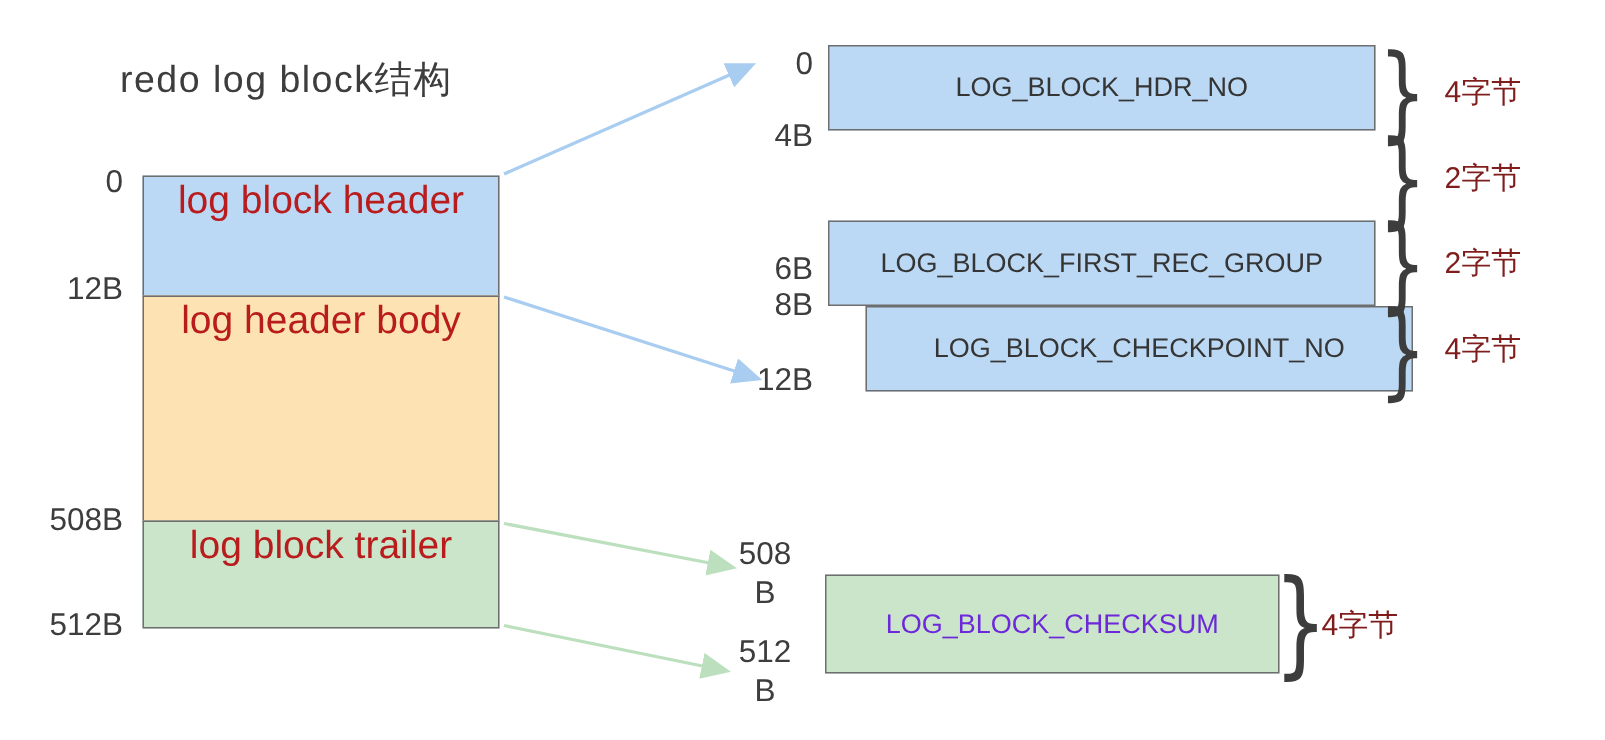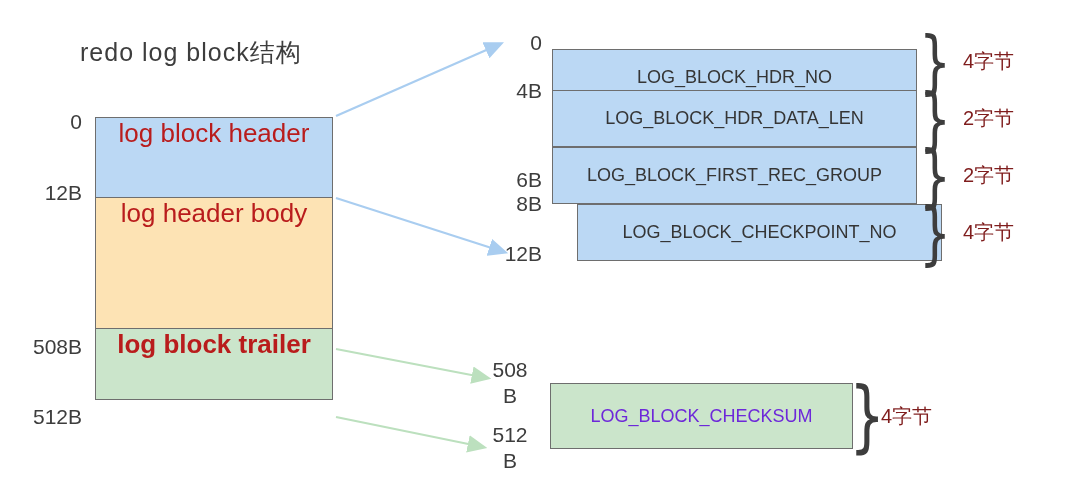--- a/index.html
+++ b/index.html
@@ -18,21 +18,21 @@
   
   .seg{
     position:absolute;left:95px;width:238px;
     border:1px solid #6e6e6e;
     box-sizing:border-box;
     display:flex;align-items:flex-start;justify-content:center;
     font-size:26px;color:#b91c1c;
   }
   .seg-header{top:117px;height:81px;background:#bbd8f4;}
   .seg-body{top:197px;height:151px;background:#fde3b4;}
-  .seg-trailer{top:328px;height:72px;background:#cbe5cb;font-weight:bold;}
+  .seg-trailer{top:347px;height:72px;background:#cbe5cb;}
   
   .loff{
     position:absolute;left:18px;width:64px;
     text-align:right;font-size:21px;line-height:24px;color:#3d3d3d;
   }
   
   .hrow{
     position:absolute;left:552px;width:365px;height:57px;
     background:#bbd8f4;border:1px solid #6e6e6e;
     box-sizing:border-box;
@@ -108,25 +108,22 @@
   </div>
   <div class="seg seg-trailer">
     <span>log block trailer</span>
   </div>
 
   <div class="loff" style="top:110px;">0</div>
   <div class="loff" style="top:181px;">12B</div>
   <div class="loff" style="top:335px;">508B</div>
   <div class="loff" style="top:405px;">512B</div>
 
-  <div class="hrow" style="top:49px;">
+  <div class="hrow" style="top:30px;">
     <span>LOG_BLOCK_HDR_NO</span>
-  </div>
-  <div class="hrow" style="top:90px;">
-    <span>LOG_BLOCK_HDR_DATA_LEN</span>
   </div>
   <div class="hrow" style="top:147px;">
     <span>LOG_BLOCK_FIRST_REC_GROUP</span>
   </div>
   <div class="hrow" style="top:204px;margin-left:25px;">
     <span>LOG_BLOCK_CHECKPOINT_NO</span>
   </div>
 
   <div class="roff" style="top:31px;">0</div>
   <div class="roff" style="top:79px;">4B</div>

